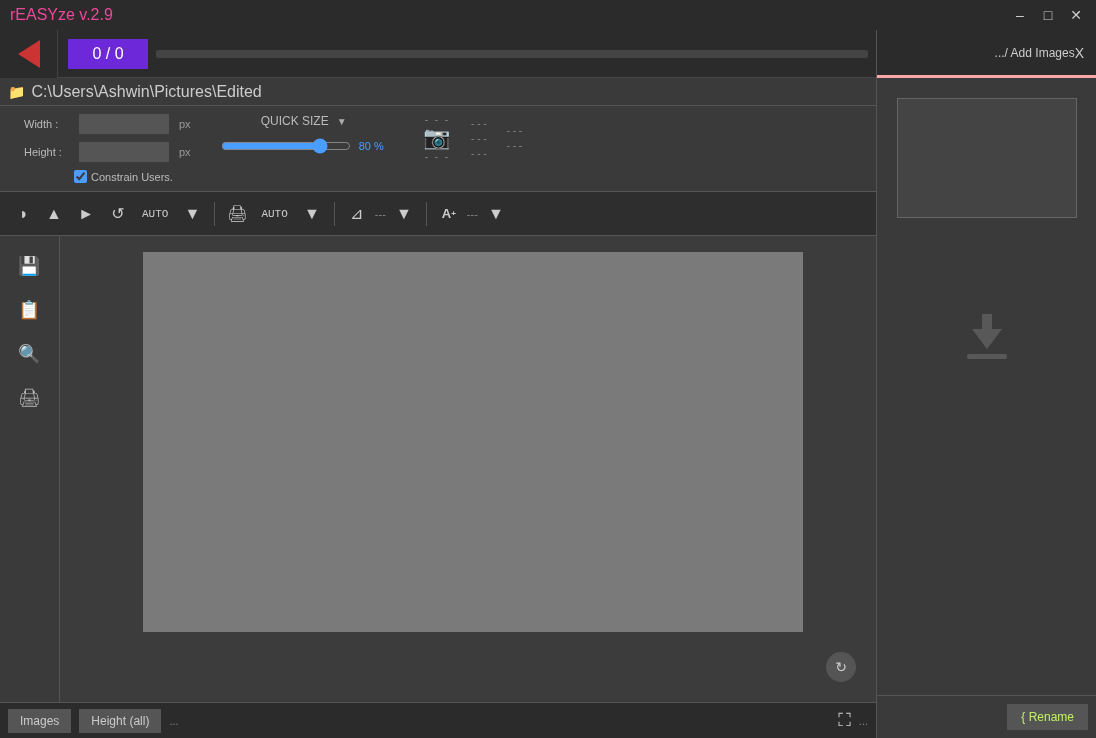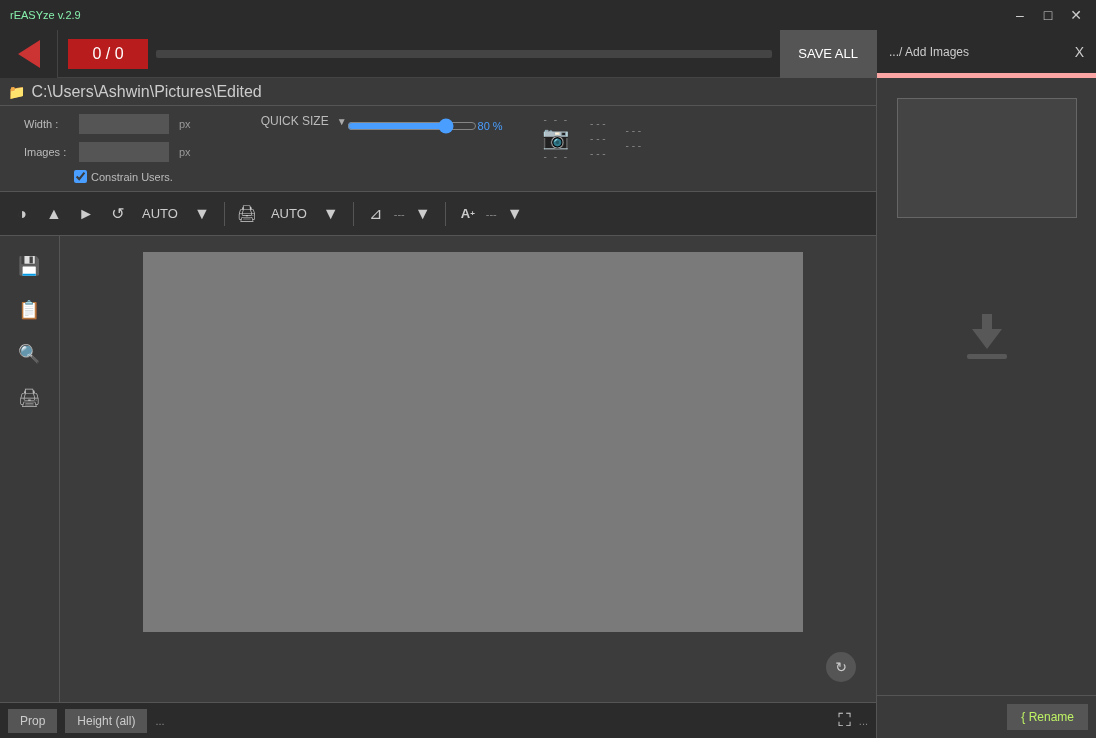--- a/index.html
+++ b/index.html
@@ -16,21 +16,21 @@
 
     
     #titlebar {
       background: #2b2b2b;
       height: 30px;
       display: flex;
       align-items: center;
       justify-content: space-between;
       padding: 0 10px;
     }
-    #titlebar-title { color: #86efac; font-size: 11px; }
+    #titlebar-title { color: #ec4899; font-size: 16px; }
     #titlebar-controls { display: flex; gap: 8px; }
     .titlebar-btn {
       background: none;
       border: none;
       color: #ccc;
       font-size: 14px;
       cursor: pointer;
       width: 20px;
       height: 20px;
       display: flex; align-items: center; justify-content: center;
@@ -66,21 +66,21 @@
       justify-content: center;
       border-right: 1px solid #444;
     }
     .logo-arrow {
       width: 0; height: 0;
       border-top: 14px solid transparent;
       border-bottom: 14px solid transparent;
       border-right: 22px solid #cc3333;
     }
     #image-counter {
-      background: #b91c1c;
+      background: #6d28d9;
       color: #fff;
       font-size: 16px;
       padding: 6px 20px;
       margin-left: 10px;
       min-width: 80px;
       text-align: center;
     }
     #progress-bar-area {
       flex: 1;
       height: 100%;
@@ -111,23 +111,23 @@
       background: #3a3a3a;
       display: flex;
       flex-direction: column;
       border-left: 1px solid #555;
     }
     #add-images-bar {
       background: #2b2b2b;
       height: 48px;
       display: flex;
       align-items: center;
-      justify-content: space-between;
+      justify-content: flex-end;
       padding: 0 12px;
-      border-bottom: 5px solid #fca5a5;
+      border-bottom: 3px solid #fca5a5;
     }
     #add-images-btn {
       color: #ccc;
       font-size: 12px;
       cursor: pointer;
       background: none;
       border: none;
       color: #ccc;
     }
     #close-panel-btn {
@@ -225,21 +225,21 @@
       gap: 4px;
       margin-left: 50px;
     }
     .checkbox-row input[type=checkbox] { accent-color: #4a9eff; }
     .checkbox-label { color: #bbb; font-size: 11px; }
 
     
     #slider-area {
       display: flex;
       align-items: center;
-      gap: 1px;
+      gap: 8px;
       margin-top: 4px;
     }
     #size-slider {
       width: 130px;
       accent-color: #4a9eff;
     }
     #slider-value { color: #4a9eff; font-size: 11px; }
 
     
     #camera-area {
@@ -284,22 +284,23 @@
       margin: 0 4px;
     }
     .toolbar-btn {
       background: none;
       border: none;
       color: #ccc;
       cursor: pointer;
       display: flex;
       align-items: center;
       gap: 4px;
-      font-size: 13px;
+      font-size: 11px;
       padding: 2px 6px;
+      font-family: Liberation Mono, monospace;
     }
     .toolbar-dashes { color: #888; font-size: 11px; }
 
     
     #left-tools {
       width: 60px;
       background: #3a3a3a;
       display: flex;
       flex-direction: column;
       align-items: center;
@@ -411,49 +412,48 @@
   <div id="left-area">
 
     <div id="topbar">
       <div id="app-logo">
         <div class="logo-arrow"></div>
       </div>
       <div id="image-counter">0 / 0</div>
       <div id="progress-bar-area">
         <div id="progress-track"></div>
       </div>
-      <button id="save-all-btn">SAVE ALL</button>
     </div>
 
     <div id="path-bar">
       <span class="folder-icon">📁</span>
       <span id="path-text">C:\Users\Ashwin\Pictures\Edited</span>
     </div>
 
     <div id="controls-bar">
       <div style="display:flex; align-items:flex-start; gap:0;">
 
         <div style="display:flex; flex-direction:column; gap:4px;margin-left:12px;">
           <div class="controls-row">
             <span class="control-label">Width :</span>
             <input class="control-input" type="text" value="" style="">
             <span class="control-unit">px</span>
           </div>
           <div class="controls-row">
-            <span class="control-label">Images :</span>
+            <span class="control-label">Height :</span>
             <input class="control-input" type="text" value="" style="">
             <span class="control-unit">px</span>
           </div>
           <div class="checkbox-row">
             <input type="checkbox" id="constrain-cb" checked="" style="">
             <label class="checkbox-label" for="constrain-cb">Constrain Users.</label>
           </div>
         </div>
 
-        <div style="display:flex; margin-left:30px;">
+        <div style="display:flex; flex-direction:column; margin-left:30px;">
           <div style="display:flex; align-items:center; gap:8px; margin-bottom:6px;">
             <span class="quick-size-label">QUICK SIZE</span>
             <span class="dropdown-arrow">▼</span>
           </div>
           <div id="slider-area">
             <input id="size-slider" type="range" min="0" max="100" value="80" style="">
             <span id="slider-value">80 %</span>
           </div>
         </div>
 
@@ -528,21 +528,21 @@
         </div>
       </div>
 
       <div id="canvas-wrapper" style="position:relative; flex:1; padding:16px;">
         <div id="image-canvas"></div>
         <button id="canvas-btn" title="Action" style="position:absolute; bottom:20px; right:20px; background:#555; border:none; width:30px; height:30px; border-radius:50%; color:#ccc; font-size:14px; cursor:pointer;">↻</button>
       </div>
     </div>
 
     <div id="bottom-bar">
-      <button id="reset-btn">Prop</button>
+      <button id="reset-btn">Images</button>
       <button id="preview-btn">Height (all)</button>
       <span class="bottom-dashes">...</span>
       <div id="bottom-spacer"></div>
       <button id="fullscreen-btn">⛶</button>
       <span class="bottom-dashes">...</span>
     </div>
 
   </div>
 
   <div id="right-panel">

